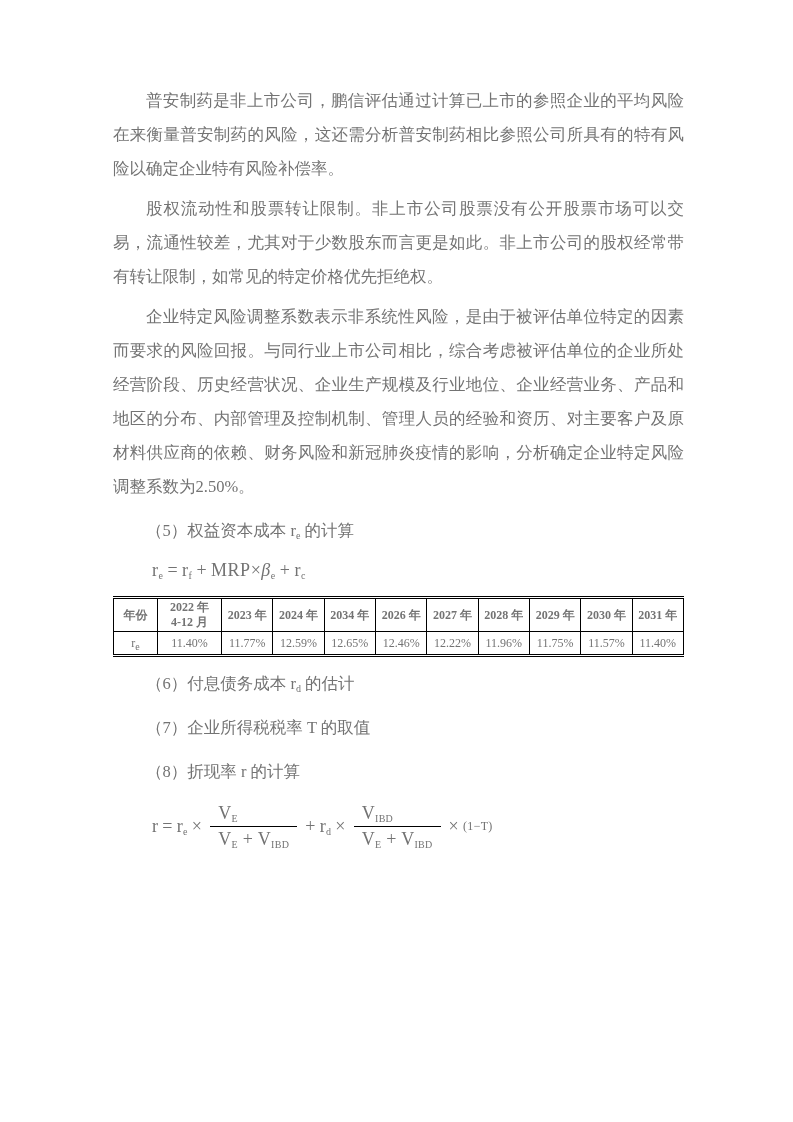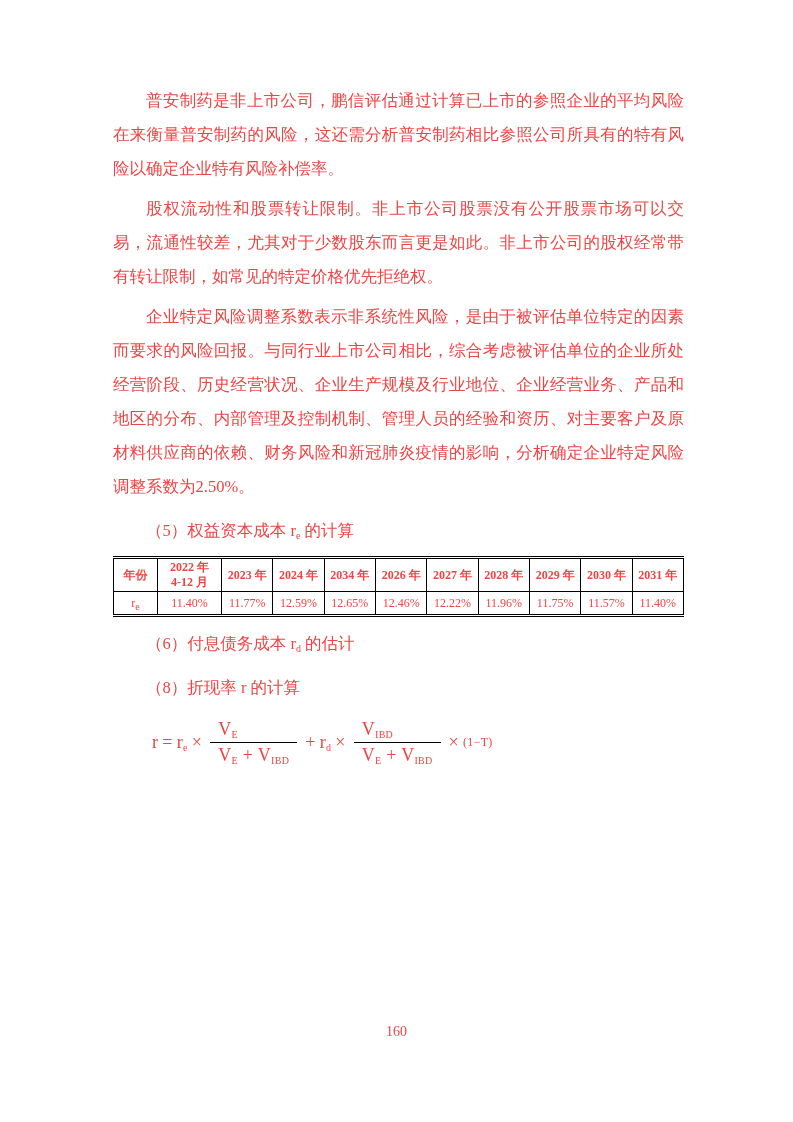--- a/index.html
+++ b/index.html
@@ -2,21 +2,21 @@
 <html><head>
 <meta charset="utf-8">
 <style>
   * { box-sizing: border-box; }
   html, body { margin: 0; padding: 0; background: #ffffff; }
   .page {
     width: 793px; height: 1122px;
     background: #ffffff;
     position: relative;
     font-family: "Liberation Serif", "DejaVu Serif", serif;
-    color: #ef4444;
+    color: #737373;
     overflow: hidden;
   }
   .content {
     position: absolute;
     left: 113px; top: 84px;
     width: 571px;
   }
   p.body {
     font-size: 16.5px;
     line-height: 34px;
@@ -105,20 +105,23 @@
   <div class="content">
 
     <p class="body">普安制药是非上市公司，鹏信评估通过计算已上市的参照企业的平均风险在来衡量普安制药的风险，这还需分析普安制药相比参照公司所具有的特有风险以确定企业特有风险补偿率。</p>
 
     <p class="body">股权流动性和股票转让限制。非上市公司股票没有公开股票市场可以交易，流通性较差，尤其对于少数股东而言更是如此。非上市公司的股权经常带有转让限制，如常见的特定价格优先拒绝权。</p>
 
     <p class="body">企业特定风险调整系数表示非系统性风险，是由于被评估单位特定的因素而要求的风险回报。与同行业上市公司相比，综合考虑被评估单位的企业所处经营阶段、历史经营状况、企业生产规模及行业地位、企业经营业务、产品和地区的分布、内部管理及控制机制、管理人员的经验和资历、对主要客户及原材料供应商的依赖、财务风险和新冠肺炎疫情的影响，分析确定企业特定风险调整系数为2.50%。</p>
 
     <div class="sec-heading"><span>（5）权益资本成本 </span><span><span>r</span><sub>e</sub></span><span> 的计算</span></div>
 
+    <div class="formula1">
+      <span><span>r</span><sub>e</sub></span><span class="op">=</span><span><span>r</span><sub>f</sub></span><span class="op">+</span><span>MRP</span><span>×</span><span><span class="beta">β</span><sub>e</sub></span><span class="op">+</span><span><span>r</span><sub>c</sub></span>
+    </div>
 
     <table class="rate">
       <colgroup>
         <col style="width:44px">
           <col style="width:64px">
         <col>
           <col>
           <col>
           <col>
           <col>
@@ -156,20 +159,21 @@
         <td>11.75%</td>
         <td>11.57%</td>
         <td>11.40%</td>
       </tr>
     </tbody>
       </table>
 
     <div class="sec-heading"><span>（6）付息债务成本 </span><span><span>r</span><sub>d</sub></span><span> 的估计</span></div>
 
 
+    <div class="sec-heading">（7）企业所得税税率 T 的取值</div>
 
 
     <div class="sec-heading"><span>（8）折现率 </span><span>r</span><span> 的计算</span></div>
 
     <div class="formula2">
       <span>r</span>
       <span class="op">=</span>
       <span><span>r</span><sub>e</sub></span>
       <span class="op">×</span>
       <span class="frac">
@@ -182,14 +186,13 @@
       <span class="frac">
         <span class="num"><span>V</span><sub>IBD</sub></span>
         <span class="den"><span>V</span><sub>E</sub> <span>+</span> <span>V</span><sub>IBD</sub></span>
       </span>
       <span class="op">×</span>
       <span class="paren">(1−T)</span>
     </div>
 
   </div>
 
-  <div class="pageno">160</div>
 </div>
 
 </body></html>

